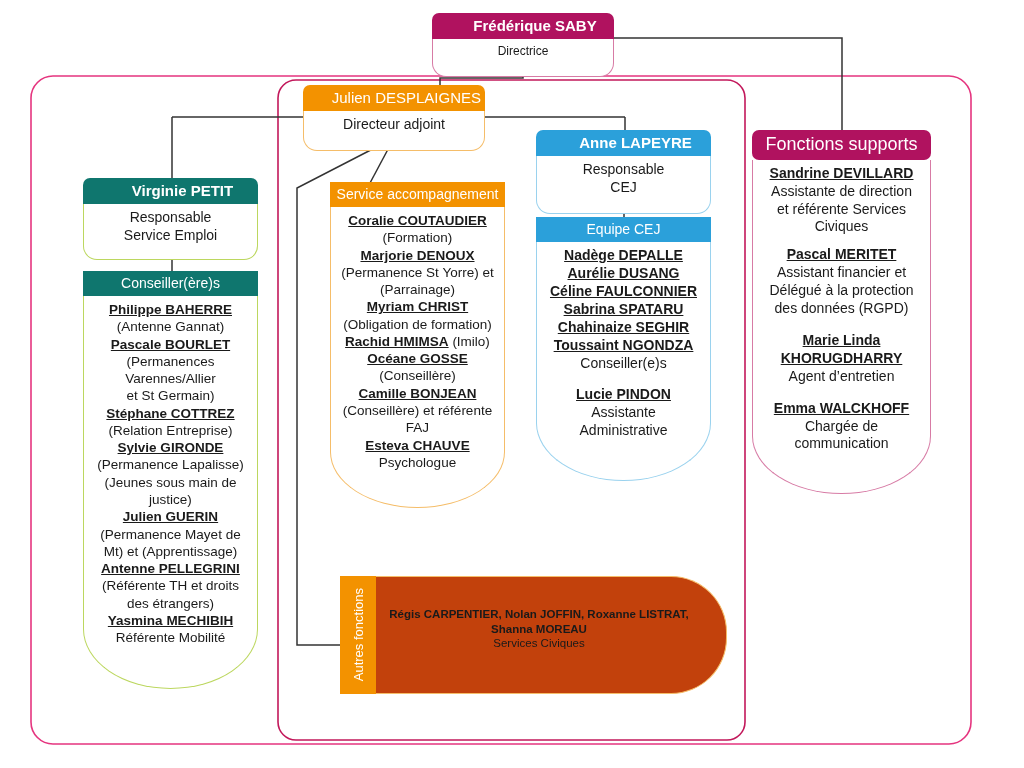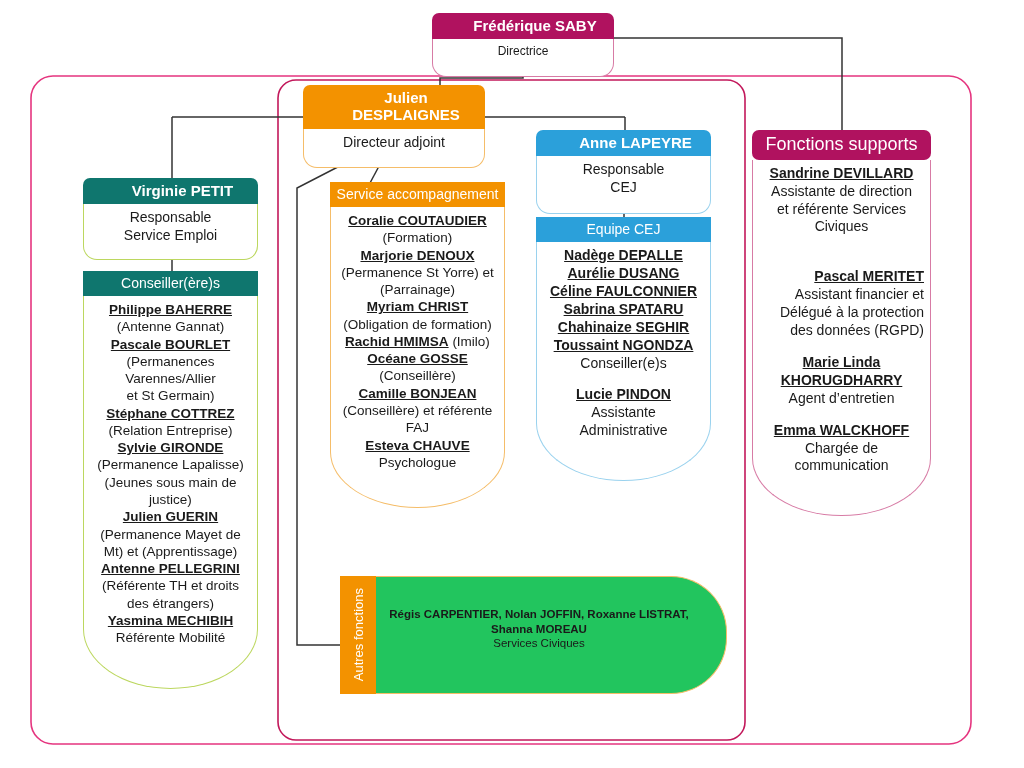--- a/index.html
+++ b/index.html
@@ -52,21 +52,21 @@
 
   .name{font-weight:bold;text-decoration:underline;}
   .role{font-weight:normal;}
 
   
   #card-directrice{left:432px;top:13px;width:182px;}
   #card-directrice .hdr{font-size:15px;font-weight:bold;}
   #card-directrice .body{font-size:12px;padding-bottom:16px;}
 
   #card-adjoint{left:303px;top:85px;width:182px;}
-  #card-adjoint .hdr{font-size:15px;font-weight:bold;}
+  #card-adjoint .hdr{font-size:15px;font-weight:normal;text-align:right;}
   #card-adjoint .body{font-size:14px;padding-bottom:16px;}
 
   #card-petit{left:83px;top:178px;width:175px;}
   #card-petit .hdr{font-size:15px;font-weight:bold;}
   #card-petit .body{font-size:14px;padding-bottom:14px;}
 
   #card-conseillers{left:83px;top:271px;width:175px;}
   #card-conseillers .hdr{font-size:14px;}
   #card-conseillers .body{font-size:13.5px;padding-bottom:42px;
      border-bottom-left-radius:50% 60px;border-bottom-right-radius:50% 60px;}
@@ -100,21 +100,21 @@
   }
   #card-autres .vhdr{
     width:36px;flex:0 0 36px;background:#f39200;color:#fff;
     display:flex;align-items:center;justify-content:center;
     font-size:13px;
   }
   #card-autres .vhdr span{
     writing-mode:vertical-rl;transform:rotate(180deg);white-space:nowrap;
   }
   #card-autres .vbody{
-    flex:1;background:#22c55e;border:1px solid #f5bd69;border-left:none;
+    flex:1;background:#c2410c;border:1px solid #f5bd69;border-left:none;
     border-top-right-radius:56px;border-bottom-right-radius:56px;
     display:flex;flex-direction:column;align-items:center;justify-content:center;
     text-align:center;padding:0 34px 12px 10px;box-sizing:border-box;
     line-height:1.3;
   }
   #card-autres .vbody .l1{font-size:11.5px;font-weight:bold;}
   #card-autres .vbody .l2{font-size:11.5px;}
 </style>
 </head>
 <body>
@@ -268,21 +268,21 @@
 
   <div class="card c-magenta" id="card-supports">
     <div class="hdr">Fonctions supports</div>
     <div class="body" id="supports-list">
         <div class="blk">
           <div class="name">Sandrine DEVILLARD</div>
           <div class="role">Assistante de direction</div>
           <div class="role">et référente Services</div>
           <div class="role">Civiques</div>
         </div>
-        <div class="blk" style="margin-top: 32px; text-align: right;">
+        <div class="blk" style="margin-top: 10px;">
           <div class="name">Pascal MERITET</div>
           <div class="role">Assistant financier et</div>
           <div class="role">Délégué à la protection</div>
           <div class="role">des données (RGPD)</div>
         </div>
         <div class="blk" style="margin-top: 14px;">
           <div class="name">Marie Linda</div>
           <div class="name">KHORUGDHARRY</div>
           <div class="role">Agent d’entretien</div>
         </div>

